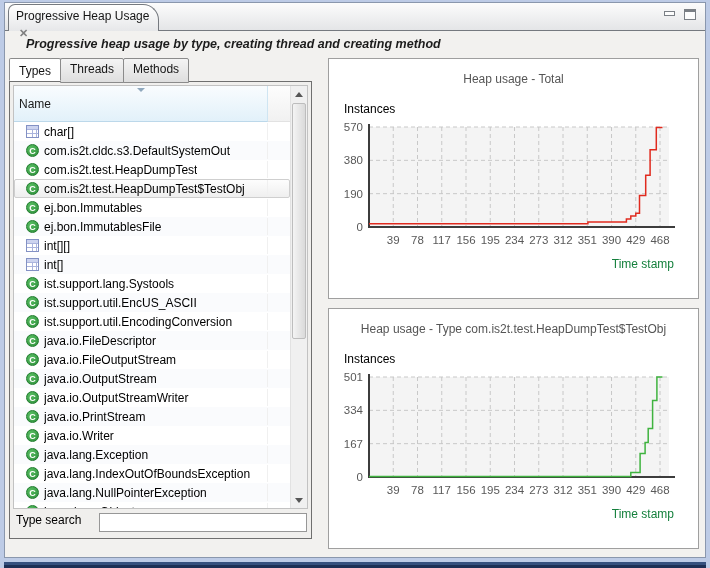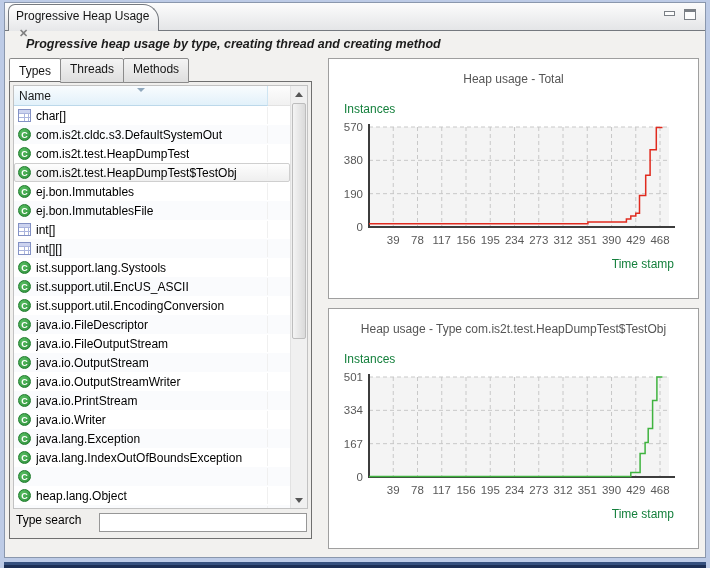--- a/index.html
+++ b/index.html
@@ -40,30 +40,30 @@
   .subtabs { height:23px; flex:none; display:flex; position:relative; z-index:2; }
   .subtab { font-size:12px; color:#151515; border:1px solid #8b8b8b;
     background:linear-gradient(#f4f4f4,#dedede); height:25px; padding:3px 9px 0 9px;
     border-radius:2px 2px 0 0; margin-right:-1px; cursor:default; }
   .subtab.active { background:#fff; height:23px; padding-top:5px; border-bottom:1px solid #fff;
     margin-bottom:-1px; z-index:3; position:relative; }
   .left-panel { flex:1; border:1px solid #6f6f6f; background:#f0efed;
     display:flex; flex-direction:column; padding:3px; margin-bottom:10px; overflow:hidden; }
   .table { flex:1; display:flex; border:1px solid #c2c2c2; background:#fff; overflow:hidden; }
   .table-main { flex:1; display:flex; flex-direction:column; overflow:hidden; }
-  .thead { height:20px; flex:none; display:flex; }
+  .thead { height:36px; flex:none; display:flex; }
   .th-name { flex:1; position:relative; display:flex; align-items:center; padding-left:5px;
     font-size:12px; color:#1a1a1a; background:linear-gradient(#f9fcfe,#e2f1fa);
     border-bottom:1px solid #bcd8ea; border-right:1px solid #cfe5f2; }
   .sort-arrow { position:absolute; top:2px; left:50%; transform:translateX(-50%); width:0; height:0;
     border-left:4px solid transparent; border-right:4px solid transparent; border-top:4px solid #8fa8bd; }
   .th-blank { width:22px; flex:none; background:linear-gradient(#fdfdfd,#f1f1f1);
     border-bottom:1px solid #e2e2e2; }
   .rows { flex:1; overflow:hidden; }
-  .row { display:flex; align-items:center; height:19px; padding-left:3px; gap:5px;
+  .row { display:flex; align-items:center; height:19px; padding-left:11px; gap:5px;
     font-size:12px; color:#000; border:1px solid transparent; }
   .row:nth-child(even) { background:#fafbfd; }
   .row.selected { background:linear-gradient(#fdfdfd,#efefef); border:1px solid #cfcfcf;
     border-radius:2px; }
   .row-label { white-space:nowrap; overflow:hidden; }
   .row .spacer { margin-left:auto; width:22px; align-self:stretch; border-left:1px solid #f0f0f0; flex:none; }
   .icon-class { flex:none; width:13px; height:13px; border-radius:50%;
     background:radial-gradient(circle at 35% 30%, #57bd61, #2e8f3b);
     border:1px solid #1f7c2d; color:#fff; font-size:9px; font-weight:bold;
     display:inline-flex; align-items:center; justify-content:center; }
@@ -84,21 +84,21 @@
   .search-row { height:26px; flex:none; display:flex; gap:18px; padding:4px 1px 0 3px; }
   .search-label { font-size:12px; color:#000; white-space:nowrap; }
   .search-input { flex:1; height:19px; border:1px solid #979797; background:#fff;
     font-size:12px; padding:0 3px; font-family:"Liberation Sans", sans-serif; }
 
   
   .right-col { flex:1; display:flex; flex-direction:column; gap:9px; overflow:hidden;margin-left:9px; }
   .chart-panel { flex:1; border:1px solid #9f9f9f; background:#fff; display:flex;
     flex-direction:column; overflow:hidden; }
   .chart-title { text-align:center; margin-top:13px; font-size:12px; color:#555; }
-  .chart-ylabel { margin:16px 0 1px 15px; font-size:12px; color:#15803d; }
+  .chart-ylabel { margin:16px 0 1px 15px; font-size:12px; color:#000000; }
   svg.chart { width:374px; height:140px; margin-left:2px; flex:none; display:block; }
   .chart-xlabel { text-align:right; margin:0 24px 0 0; font-size:12px; color:#15803d; }
 </style>
 </head>
 <body>
 
 <div class="window">
   <div class="frame">
 
     <div class="tabbar">
@@ -167,29 +167,29 @@
                     <span class="row-label">ej.bon.Immutables</span>
                     <span class="spacer"></span>
                   </div>
                   <div class="row">
                     <span class="icon-class">C</span>
                     <span class="row-label">ej.bon.ImmutablesFile</span>
                     <span class="spacer"></span>
                   </div>
                   <div class="row">
                     <span class="icon-array"></span>
+                    <span class="row-label">int[][]</span>
+                    <span class="spacer"></span>
+                  </div>
+                  <div class="row">
+                    <span class="icon-array"></span>
                     <span class="row-label">int[]</span>
                     <span class="spacer"></span>
                   </div>
                   <div class="row">
-                    <span class="icon-array"></span>
-                    <span class="row-label">int[][]</span>
-                    <span class="spacer"></span>
-                  </div>
-                  <div class="row">
                     <span class="icon-class">C</span>
                     <span class="row-label">ist.support.lang.Systools</span>
                     <span class="spacer"></span>
                   </div>
                   <div class="row">
                     <span class="icon-class">C</span>
                     <span class="row-label">ist.support.util.EncUS_ASCII</span>
                     <span class="spacer"></span>
                   </div>
                   <div class="row">
@@ -232,20 +232,21 @@
                     <span class="row-label">java.lang.Exception</span>
                     <span class="spacer"></span>
                   </div>
                   <div class="row">
                     <span class="icon-class">C</span>
                     <span class="row-label">java.lang.IndexOutOfBoundsException</span>
                     <span class="spacer"></span>
                   </div>
                   <div class="row">
                     <span class="icon-class">C</span>
+                    <span class="row-label">java.lang.NullPointerException</span>
                     <span class="spacer"></span>
                   </div>
                   <div class="row">
                     <span class="icon-class">C</span>
                     <span class="row-label">heap.lang.Object</span>
                     <span class="spacer"></span>
                   </div>
                   <div class="row">
                     <span class="row-label"></span>
                     <span class="spacer"></span>

